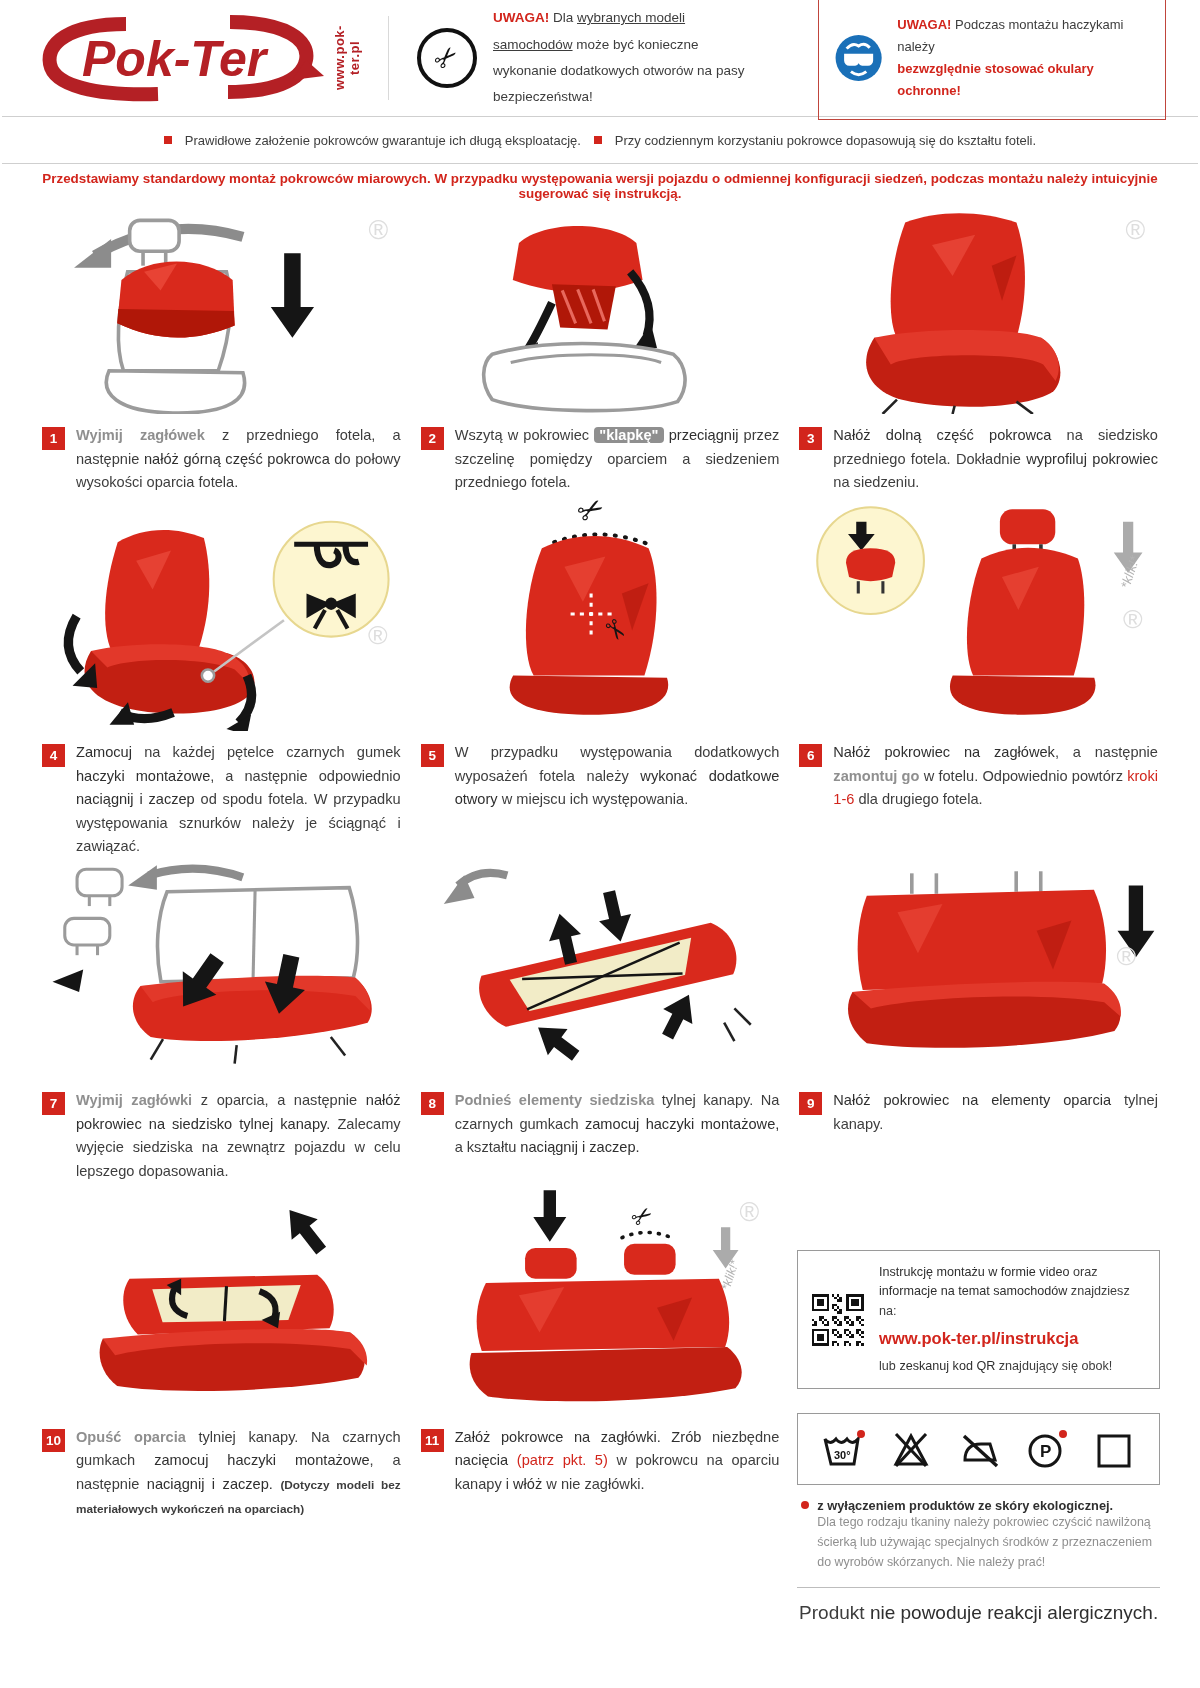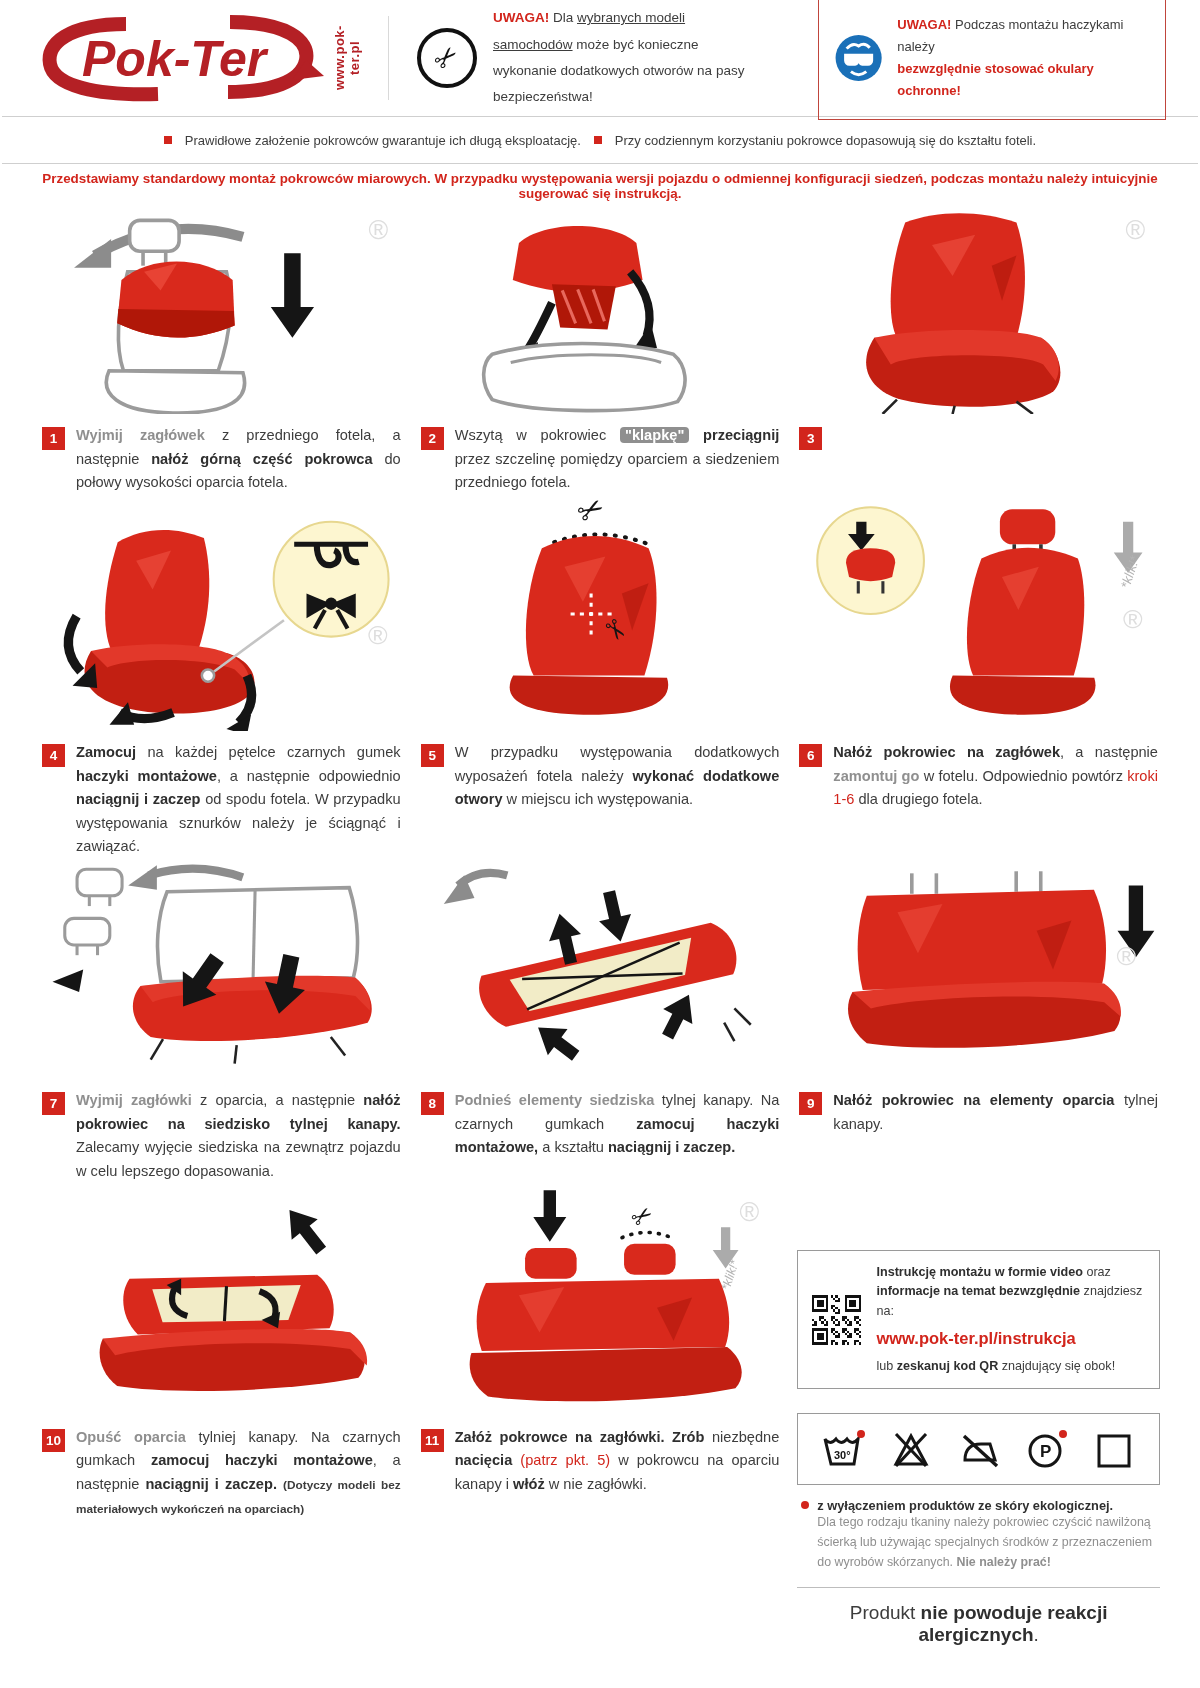--- a/index.html
+++ b/index.html
@@ -28,21 +28,21 @@
   
   .row{display:grid;grid-template-columns:repeat(3,1fr);column-gap:16px;padding:0 40px;box-sizing:border-box;}
   .cell{min-width:0;}
   .illo{width:100%;display:block;}
   .illo-r1{height:206px;} .illo-r2{height:236px;} .illo-r3{height:220px;} .illo-r4{height:232px;}
   .step-text{display:flex;gap:11px;padding:10px 2px 0 2px;}
   .badge{width:23px;height:23px;background:#d2251c;color:#fff;font-weight:700;font-size:13.5px;
          display:flex;align-items:center;justify-content:center;flex:0 0 auto;margin-top:3px;}
   .step-p{font-size:14.6px;line-height:1.62;text-align:justify;margin:0;}
   
-  .seg-n{} .seg-bold{font-weight:700;color:#2f2f2f;}
+  .seg-n{} .seg-bold{font-weight:400;color:#2f2f2f;}
   .seg-gray{font-weight:700;color:#8f8f8f;}
   .seg-red{color:#d2251c;}
   .seg-redbold{color:#d2251c;font-weight:700;}
   .seg-underline{text-decoration:underline;}
   .seg-badge{background:#8f8f8f;color:#fff;border-radius:4px;padding:0 5px;font-weight:600;white-space:nowrap;}
   .seg-small{font-size:11.8px;font-weight:600;}
   
   .info-col{margin-top:66px;display:flex;flex-direction:column;}
   .qr-box{border:1.5px solid #9a9a9a;display:flex;align-items:center;gap:15px;padding:12px 14px;}
   .qr-text{font-size:12.6px;line-height:1.55;}
@@ -162,20 +162,21 @@
         <polygon points="188,56 212,46 198,90" fill="#a81408" opacity="0.55"></polygon>
         <path d="M74 126 C58 150 66 176 100 186 C150 198 226 194 248 178 C262 162 252 136 236 126 Z" fill="#c21f12"></path>
         <path d="M74 126 C120 116 210 116 236 126 C250 134 258 152 250 168 L238 152 C220 140 110 140 90 152 Z" fill="#e2382a"></path>
         <line x1="96" y1="186" x2="82" y2="200" stroke="#222" stroke-width="2.5"></line>
         <line x1="212" y1="188" x2="228" y2="200" stroke="#222" stroke-width="2.5"></line>
         <line x1="152" y1="192" x2="150" y2="200" stroke="#222" stroke-width="2.5"></line>
         <text x="318" y="30" class="wm">®</text>
       </svg>
       <div class="step-text">
         <div class="badge">3</div>
+        <p class="step-p"><span class="seg-bold">Nałóż dolną część pokrowca</span><span class="seg-n"> na siedzisko przedniego fotela. Dokładnie </span><span class="seg-bold">wyprofiluj pokrowiec</span><span class="seg-n"> na siedzeniu.</span></p>
       </div>
     </div>
   </div>
 
   <div class="row">
 
     <div class="cell">
       <svg class="illo illo-r2" viewBox="0 0 350 230" preserveAspectRatio="xMidYMid meet">
         <path d="M74 46 C60 90 58 130 68 152 L150 158 C166 116 166 74 158 42 C128 30 98 32 74 46 Z" fill="#d9291c"></path>
         <polygon points="92,64 126,54 108,92" fill="#ef5242" opacity="0.6"></polygon>
@@ -469,21 +470,21 @@
               <rect x="19" y="19" width="1" height="1"></rect>
               <rect x="8" y="20" width="1" height="1"></rect>
               <rect x="10" y="20" width="1" height="1"></rect>
               <rect x="13" y="20" width="1" height="1"></rect>
               <rect x="15" y="20" width="1" height="1"></rect>
               <rect x="18" y="20" width="1" height="1"></rect>
               <rect x="20" y="20" width="1" height="1"></rect>
             </g>
         </svg>
         <div class="qr-text">
-          <div><span class="seg-bold">Instrukcję montażu w formie video</span><span class="seg-n"> oraz </span><span class="seg-bold">informacje na temat bezwzględnie</span><span class="seg-n"> znajdziesz na:</span></div>
+          <div><span class="seg-bold">Instrukcję montażu w formie video</span><span class="seg-n"> oraz </span><span class="seg-bold">informacje na temat samochodów</span><span class="seg-n"> znajdziesz na:</span></div>
           <div class="qr-link">www.pok-ter.pl/instrukcja</div>
           <div><span class="seg-n">lub </span><span class="seg-bold">zeskanuj kod QR</span><span class="seg-n"> znajdujący się obok!</span></div>
         </div>
       </div>
 
       <div class="care-box">
         <svg width="50" height="46" viewBox="0 0 46 46">
           <path d="M5 13 q5 7 11 0 q5 7 11 0 q5 7 11 0 L34 38 H11 Z" fill="none" stroke="#151515" stroke-width="3"></path>
           <text x="14" y="33" font-size="11" font-weight="bold" fill="#151515">30°</text>
           <circle cx="41" cy="8" r="4" fill="#d2251c"></circle>

